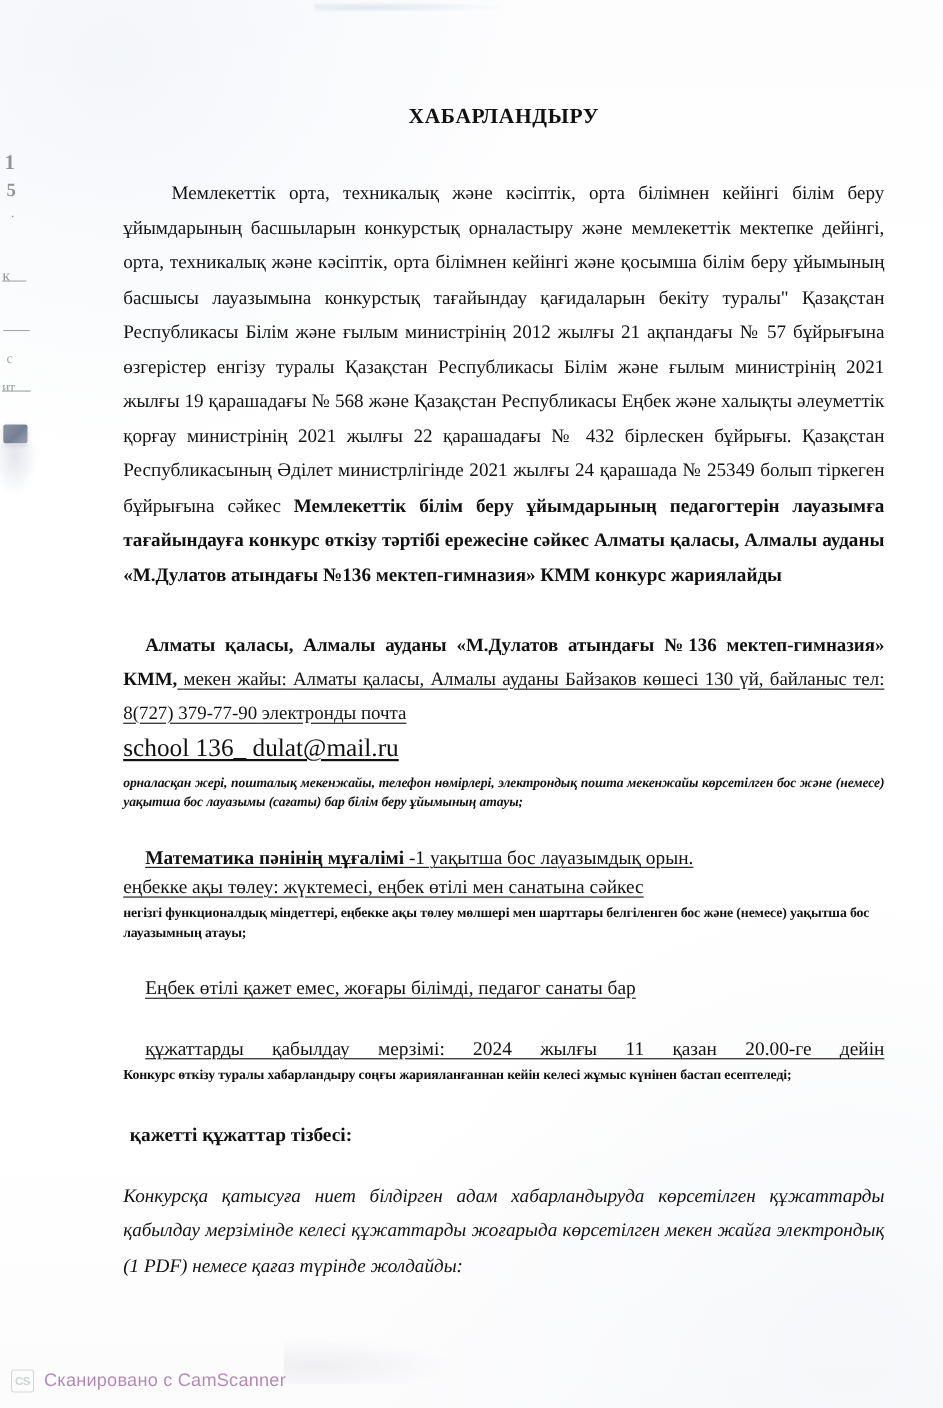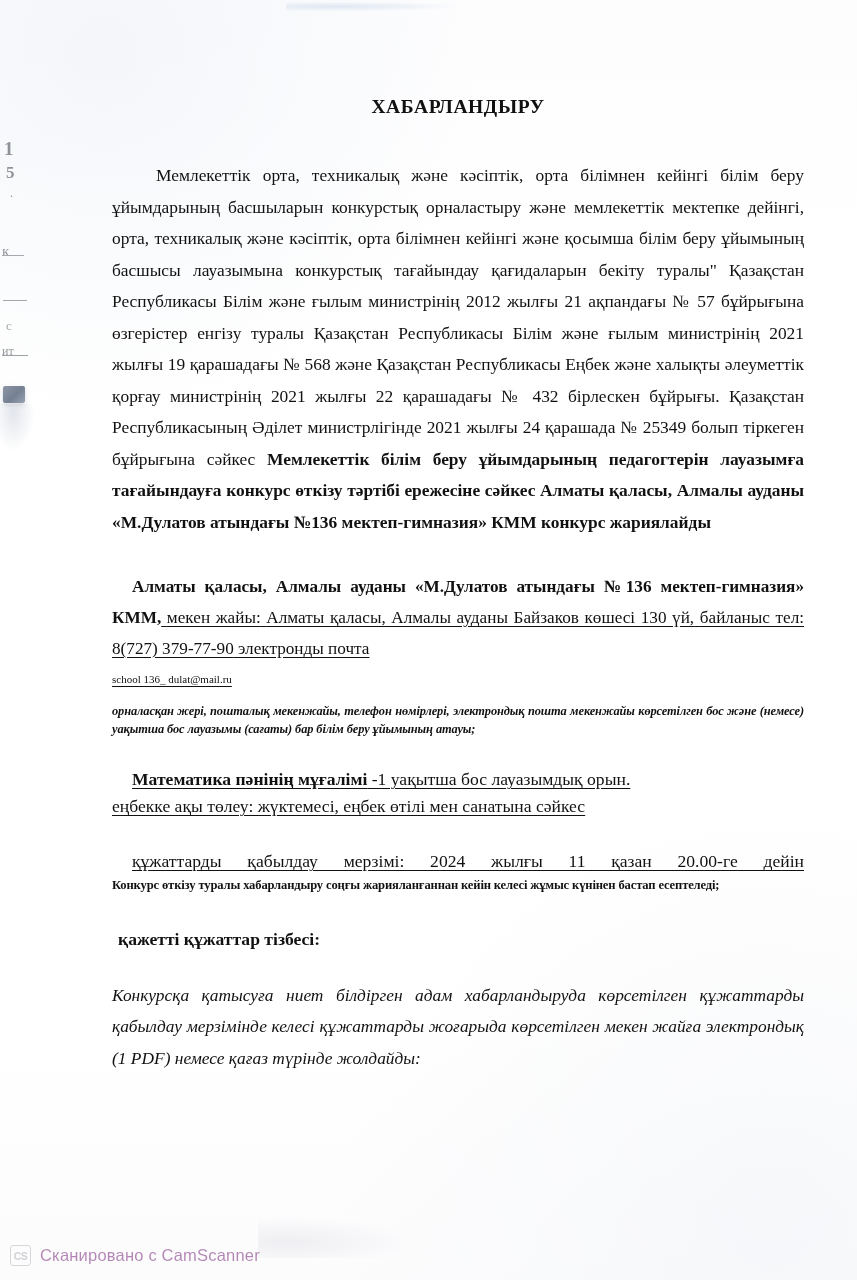--- a/index.html
+++ b/index.html
@@ -118,21 +118,21 @@
     line-height: 31px;
     text-align: justify;
     font-family: "Liberation Serif", serif;
     text-indent: 20px;
   }
   .org-name { font-weight: 700; }
   .u { text-decoration: underline; text-underline-offset: 3px; }
   .email-line {
     text-indent: 0;
     margin-top: 0;
-    font-size: 11px;
+    font-size: 23px;
     line-height: 31px;
   }
 
   
   .caption {
     margin-top: 8px;
     font-size: 12.4px;
     line-height: 17.5px;
     font-style: italic;
     font-weight: 600;
@@ -247,21 +247,28 @@
 
   <div class="caption">
     <span>орналасқан жері, пошталық мекенжайы, телефон нөмірлері, электрондық пошта мекенжайы көрсетілген</span>
     <span>бос және (немесе) уақытша бос лауазымы (сағаты) бар білім беру ұйымының атауы;</span>
   </div>
 
   <div class="hl-block">
     <span class="hl-line indent"><span class="hl-bold">Математика пәнінің мұғалімі</span><span> -1 уақытша бос лауазымдық орын.</span></span>
     <span class="hl-line">еңбекке ақы төлеу: жүктемесі, еңбек өтілі мен санатына сәйкес</span>
   </div>
-
+  <div class="caption caption-upright">
+    <span>негізгі функционалдық міндеттері, еңбекке ақы төлеу мөлшері мен шарттары белгіленген бос және</span>
+    <span>(немесе) уақытша бос лауазымның атауы;</span>
+  </div>
+
+  <div class="hl-block">
+    <span class="hl-line indent">Еңбек өтілі қажет емес,  жоғары білімді, педагог санаты бар</span>
+  </div>
 
   <div class="hl-block">
     <span class="hl-line indent spread">құжаттарды қабылдау мерзімі:   2024 жылғы 11 қазан 20.00-ге   дейін</span>
   </div>
   <div class="caption caption-upright">Конкурс өткізу туралы хабарландыру соңғы жарияланғаннан кейін келесі жұмыс күнінен бастап есептеледі;</div>
 
   <div class="sec-head">қажетті құжаттар тізбесі:</div>
   <p class="body" id="closing-para">Конкурсқа қатысуға ниет білдірген адам хабарландыруда көрсетілген құжаттарды қабылдау мерзімінде келесі құжаттарды жоғарыда көрсетілген мекен жайға электрондық (1 PDF) немесе қағаз түрінде жолдайды:</p>
 
 </div>

